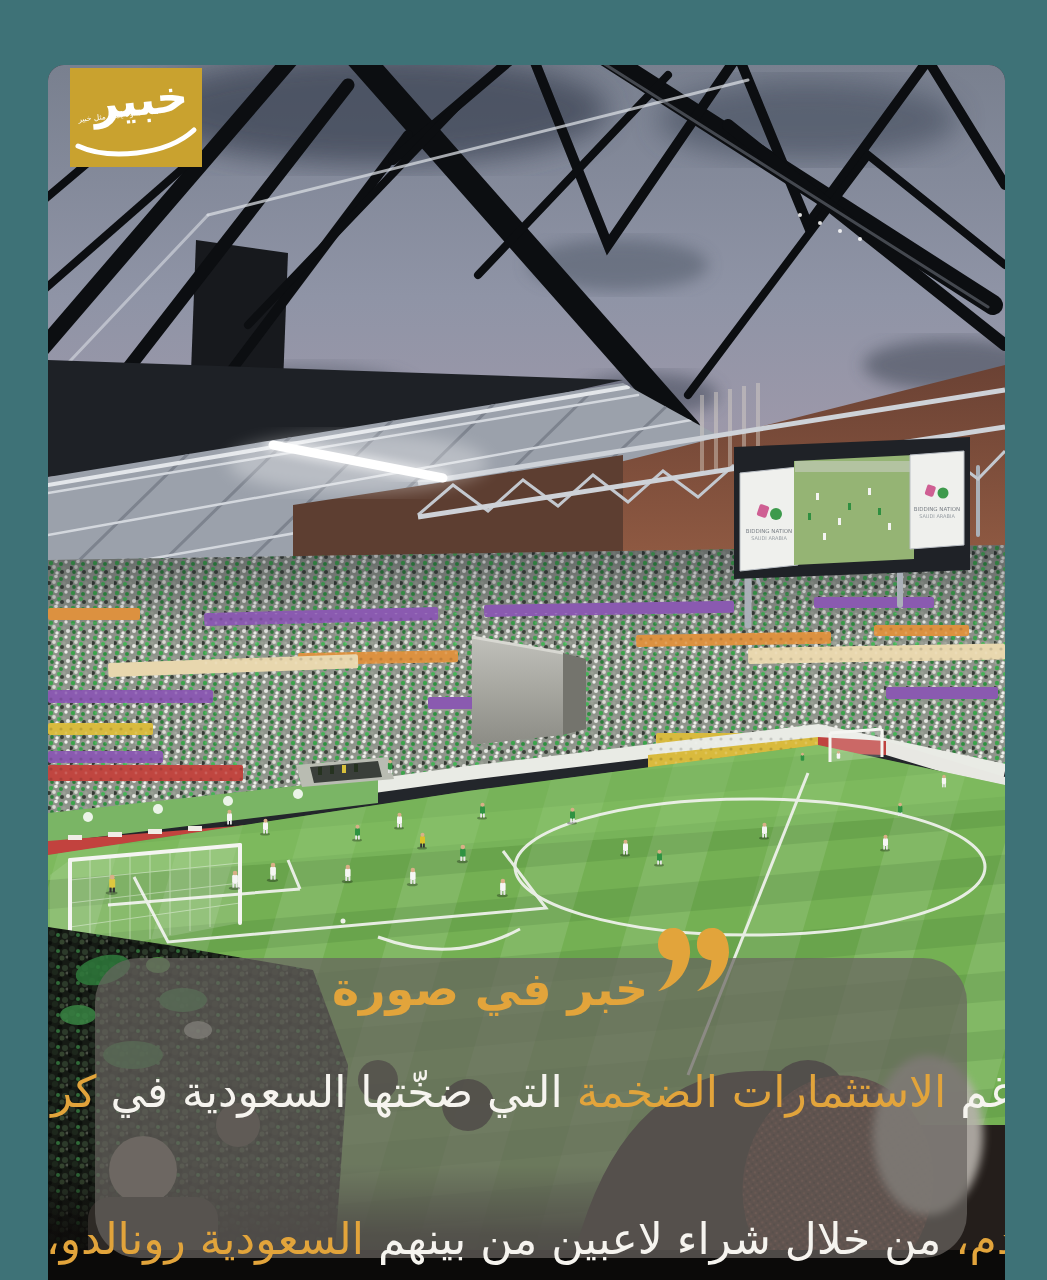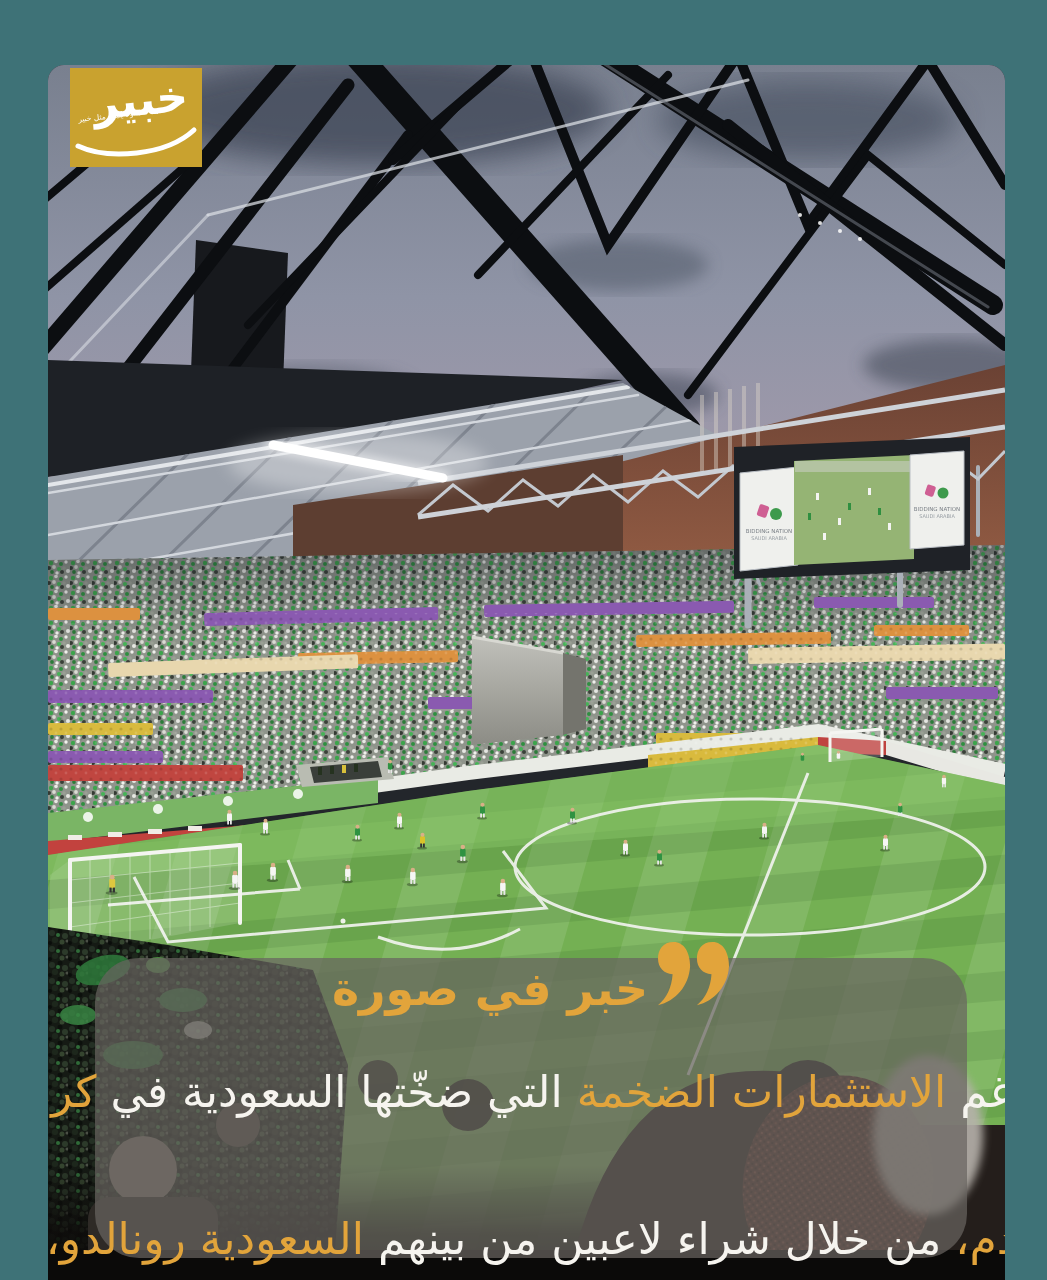--- a/index.html
+++ b/index.html
@@ -17,21 +17,21 @@
         z-index:5;}
   .logo-word{position:absolute;right:14px;top:6px;font-size:44px;font-weight:bold;color:#fff;
              transform:rotate(-5deg);direction:rtl;letter-spacing:-2px;}
   .logo-tagline{position:absolute;left:8px;top:44px;font-size:7.5px;color:#fff;direction:rtl;
                 transform:rotate(-6deg);white-space:nowrap;}
   .logo-swash{position:absolute;left:4px;top:52px;}
   
   .caption{position:absolute;left:47px;top:893px;width:872px;height:300px;
            background:var(--caption-bg);border-radius:44px;z-index:6;
            display:flex;flex-direction:column;align-items:center;box-sizing:border-box;}
-  .title-row{display:flex;direction:rtl;align-items:flex-end;margin-top:2px;height:62px;gap:10px;}
+  .title-row{display:flex;direction:rtl;align-items:flex-start;margin-top:2px;height:62px;gap:10px;}
   .quote-mark{margin-top:-34px;}
   .quote-mark svg{display:block;}
   .cap-title{color:var(--gold);font-size:46px;font-weight:bold;line-height:58px;}
   .cap-line{direction:rtl;font-size:44px;font-weight:normal;color:var(--body-text);
             line-height:59px;white-space:nowrap;}
   .cap-line .gold{color:var(--gold);}
 </style>
 </head>
 <body>
 

